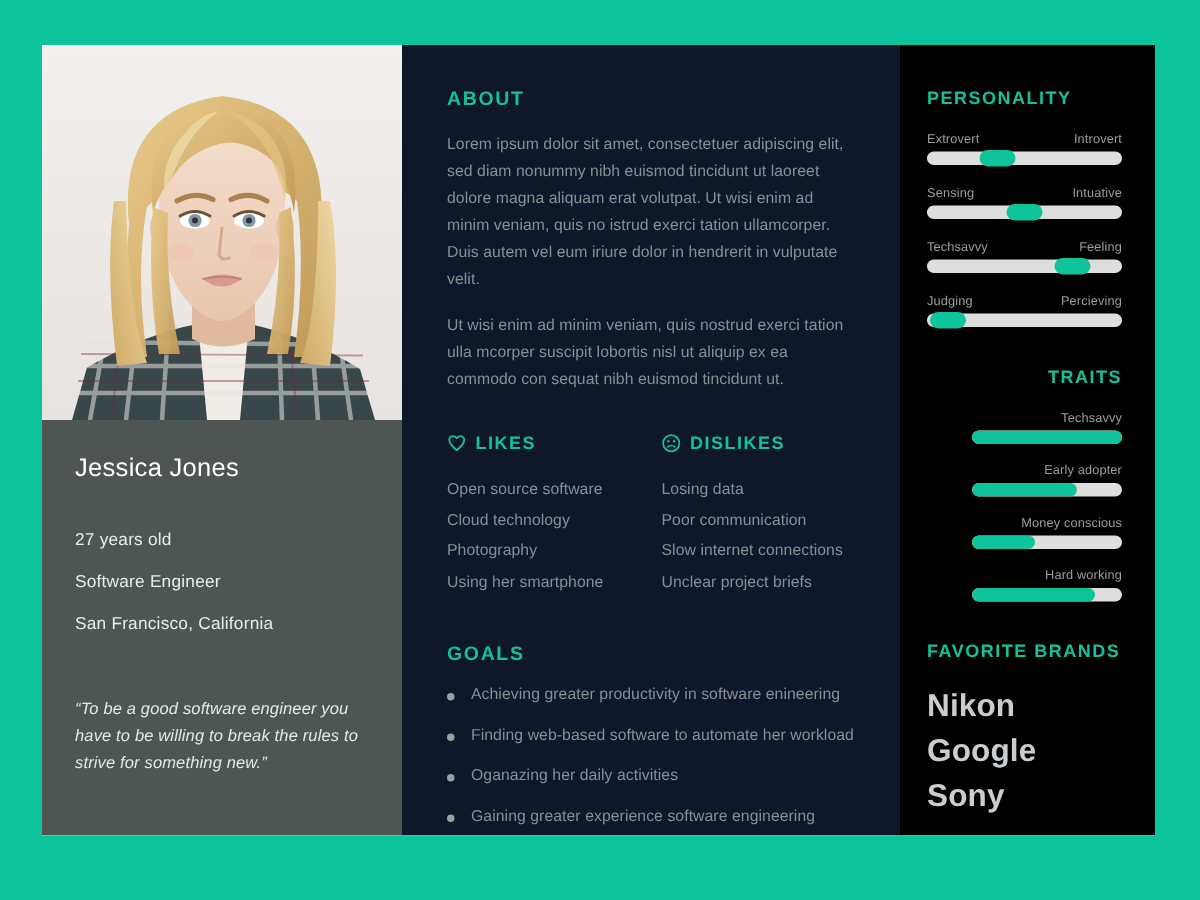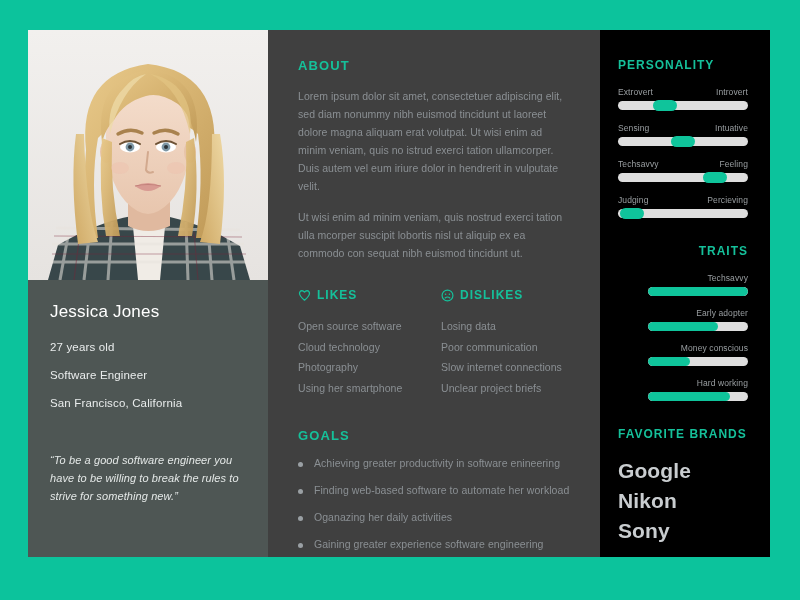--- a/index.html
+++ b/index.html
@@ -32,38 +32,38 @@
     position: relative;
     overflow: hidden;
     background: #eceae8;
     flex: 0 0 250px;
   }
   .photo svg { display: block; width: 240px; height: 250px; }
 
   .person-info { padding: 22px 22px 0 22px; color: #ffffff; }
   .person-name {
     font-size: 17px; font-weight: normal;
-    letter-spacing: .2px; margin-bottom: 19px;
+    letter-spacing: .2px; margin-bottom: 32px;
     color: #ffffff;
   }
   .person-line {
     font-size: 11.5px; color: #e9ecec;
     margin-bottom: 16px; letter-spacing: .15px;
   }
   .quote {
     margin: 26px 22px 0 22px;
     font-size: 11px; font-style: italic;
     color: #e4e8e7; line-height: 1.65;
     letter-spacing: .1px;
   }
 
   
   .mid-col {
     flex: 1 1 auto;
-    background: #404040;
+    background: #0f172a;
     padding: 28px 30px 0 30px;
   }
   .sec-title {
     color: #15c09a;
     font-size: 13px;
     font-weight: bold;
     letter-spacing: 1.1px;
     margin-bottom: 14px;
   }
   .about-p {
@@ -389,20 +389,20 @@
         <div class="trait-block">
           <div class="trait-label">Hard working</div>
           <div class="trait-track">
             <div class="trait-fill" style="width: 82%;"></div>
           </div>
         </div>
       </div>
 
       <div class="brands">
         <div class="r-title">FAVORITE BRANDS</div>
+        <div class="brand">Nikon</div>
         <div class="brand">Google</div>
-        <div class="brand">Nikon</div>
         <div class="brand">Sony</div>
       </div>
     </div>
 
   </div>
 </div>
 
 </body></html>

